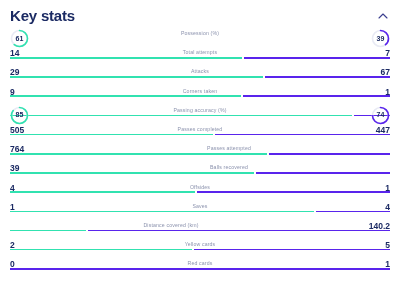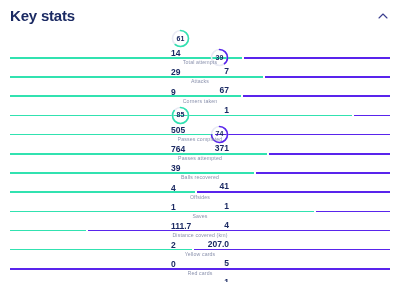--- a/index.html
+++ b/index.html
@@ -50,24 +50,23 @@
   
   #rows {
     margin-top: 1px;
   }
   .stat-row {
     position: relative;
     height: 19.2px;
   }
   .row-line {
     display: flex;
-    align-items: center;
+    align-items: flex-start;
     height: 28px;
     position: relative;
-    flex-direction: column;
   }
   .val {
     font-size: 8.5px;
     font-weight: bold;
     color: #1b2a63;
     line-height: 10px;
     white-space: nowrap;
   }
   .val.home { width: 58px; text-align: left; }
   .val.away { width: 58px; text-align: right; }
@@ -238,21 +237,21 @@
         <div class="bar">
           <div class="bar-seg bar-home" style="width: 53.4591%;"></div>
           <div class="bar-gap"></div>
           <div class="bar-seg bar-away" style="flex: 1 1 auto;"></div>
         </div>
       </div>
       <div class="stat-row">
         <div class="row-line">
           <div class="val home">505</div>
           <div class="label">Passes completed</div>
-          <div class="val away">371</div>
+          <div class="val away">447</div>
         </div>
         <div class="bar">
           <div class="bar-seg bar-home" style="width: 67.5%;"></div>
           <div class="bar-gap"></div>
           <div class="bar-seg bar-away" style="flex: 1 1 auto;"></div>
         </div>
       </div>
       <div class="stat-row">
         <div class="row-line">
           <div class="val home">764</div>
@@ -261,21 +260,20 @@
         <div class="bar">
           <div class="bar-seg bar-home" style="width: 64.2%;"></div>
           <div class="bar-gap"></div>
           <div class="bar-seg bar-away" style="flex: 1 1 auto;"></div>
         </div>
       </div>
       <div class="stat-row">
         <div class="row-line">
           <div class="val home">39</div>
           <div class="label">Balls recovered</div>
-          <div class="val away">41</div>
         </div>
         <div class="bar">
           <div class="bar-seg bar-home" style="width: 48.8%;"></div>
           <div class="bar-gap"></div>
           <div class="bar-seg bar-away" style="flex: 1 1 auto;"></div>
         </div>
       </div>
       <div class="stat-row">
         <div class="row-line">
           <div class="val home">4</div>
@@ -295,23 +293,22 @@
           <div class="val away">4</div>
         </div>
         <div class="bar">
           <div class="bar-seg bar-home" style="width: 20%;"></div>
           <div class="bar-gap"></div>
           <div class="bar-seg bar-away" style="flex: 1 1 auto;"></div>
         </div>
       </div>
       <div class="stat-row">
         <div class="row-line">
-          <div class="val home">111.7</div>
           <div class="label">Distance covered (km)</div>
-          <div class="val away">207.0</div>
+          <div class="val away">140.2</div>
         </div>
         <div class="bar">
           <div class="bar-seg bar-home" style="width: 47.9%;"></div>
           <div class="bar-gap"></div>
           <div class="bar-seg bar-away" style="flex: 1 1 auto;"></div>
         </div>
       </div>
       <div class="stat-row">
         <div class="row-line">
           <div class="val home">2</div>

